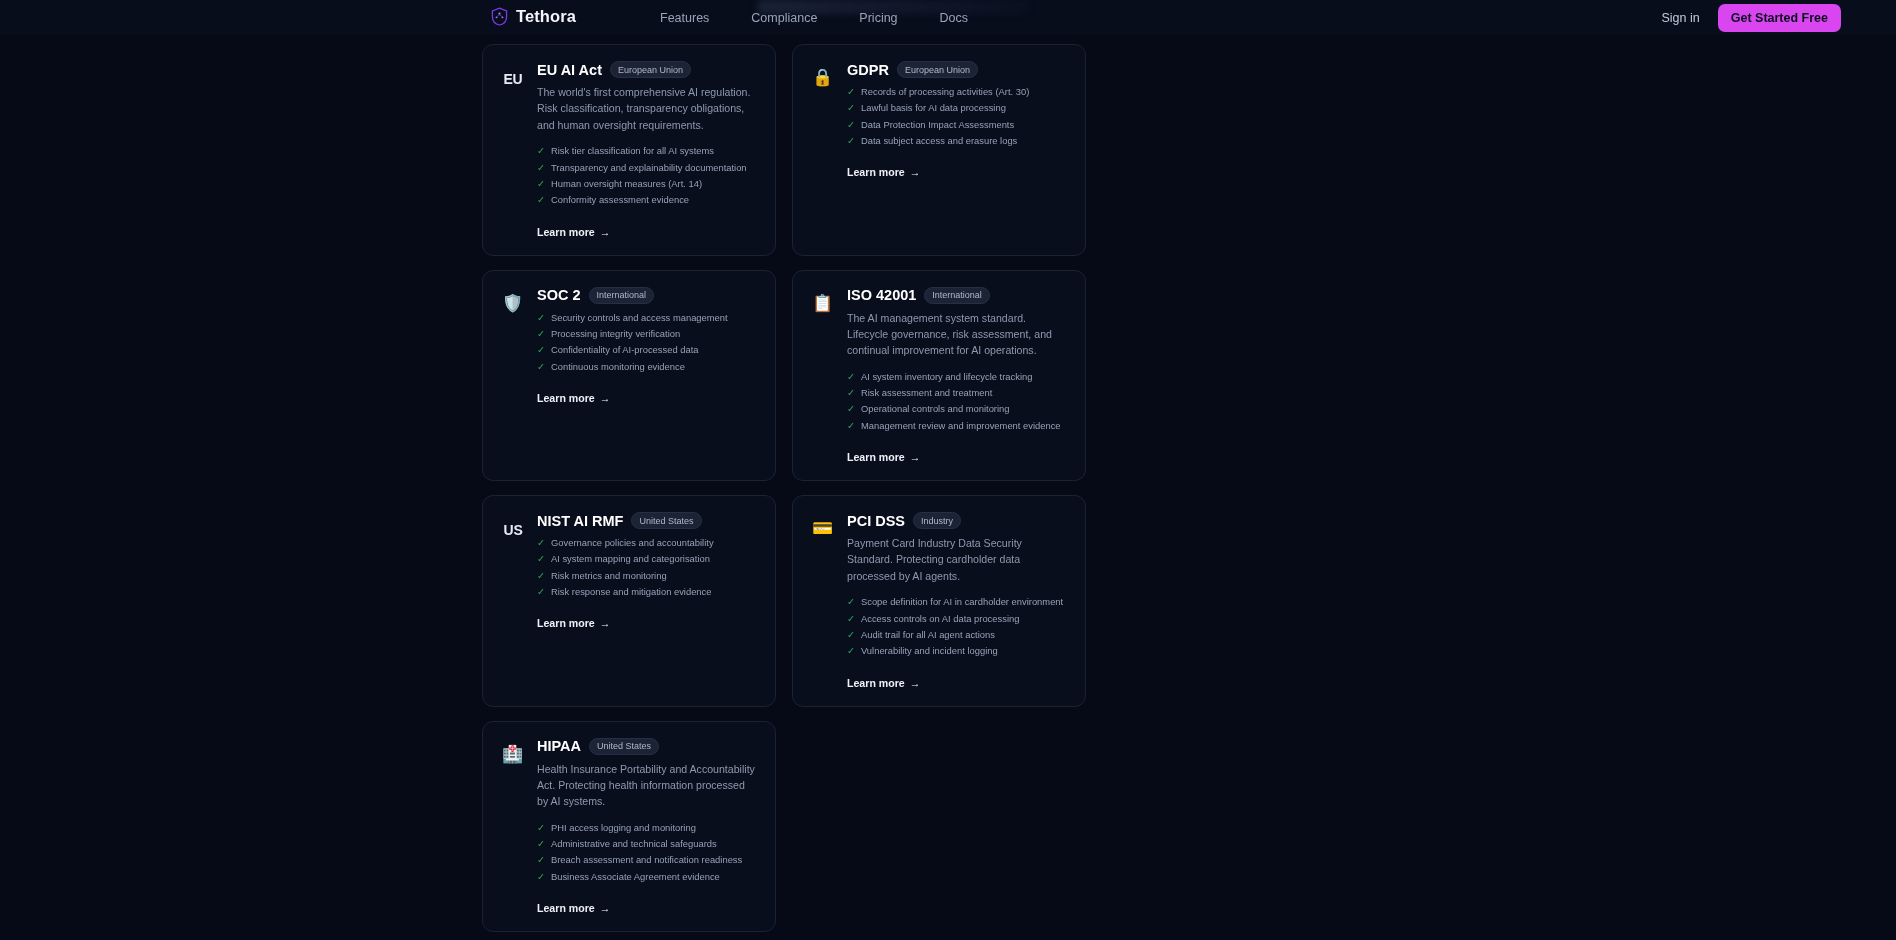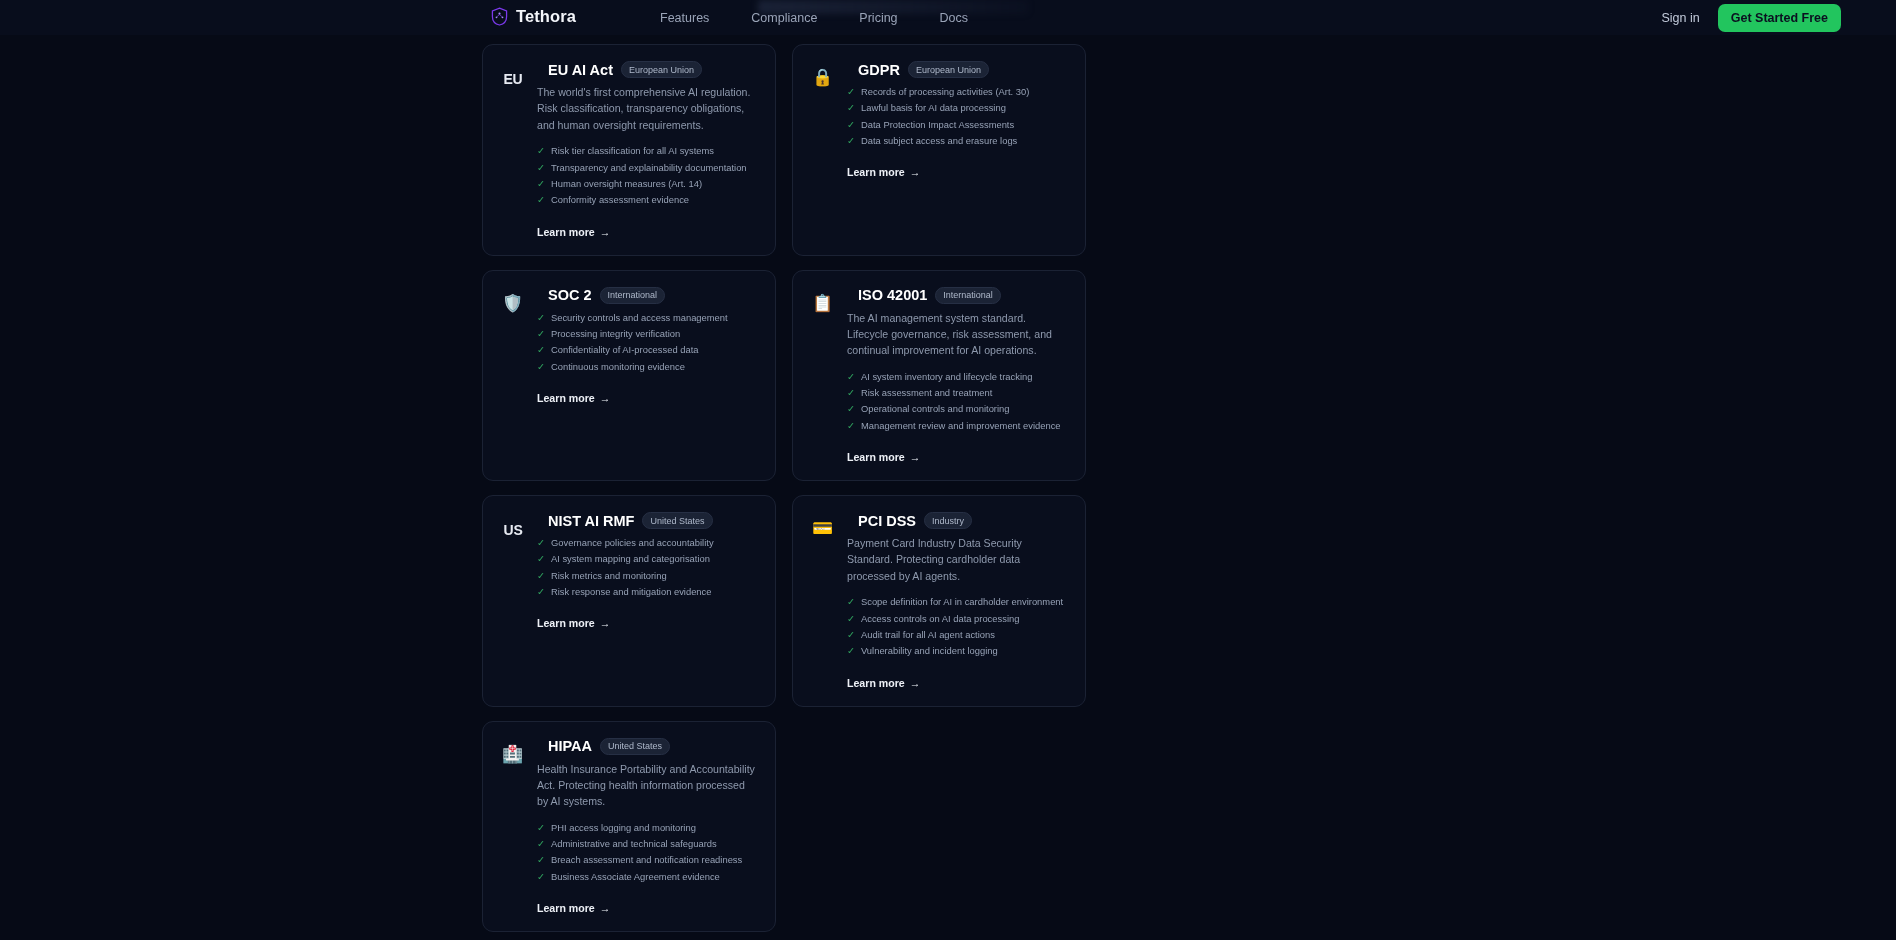--- a/index.html
+++ b/index.html
@@ -37,21 +37,21 @@
   }
   .nav-link {
     font-size: 12.5px; color: #9aa4b8; text-decoration: none; white-space: nowrap;
   }
   .auth {
     position: absolute; right: 55px; top: 0; height: 35px;
     display: flex; align-items: center; gap: 18px;
   }
   .signin { font-size: 12.5px; color: #c2cada; white-space: nowrap; }
   .cta {
-    background: #22c55e; color: #0b1020;
+    background: #d946ef; color: #0b1020;
     font-size: 12.5px; font-weight: bold;
     padding: 7px 13px; border-radius: 7px; border: none;
     white-space: nowrap; font-family: inherit; cursor: pointer;
   }
 
   
   .grid {
     position: absolute; left: 482px; top: 44px;
     width: 930px;
     display: grid;
@@ -73,21 +73,21 @@
     display: flex; align-items: center; justify-content: center;
     padding-top: 8px;
   }
   .card-icon.emoji { font-size: 17px; line-height: 1; }
   .card-icon.abbr {
     font-size: 14px; font-weight: bold; color: #e7eaf2; letter-spacing: -0.2px;
     padding-top: 10px;
   }
   .card-body { flex: 1 1 auto; min-width: 0; }
   .card-head { display: flex; align-items: center; gap: 8px; margin-bottom: 6px; }
-  .card-title { font-size: 14.5px; font-weight: bold; color: #ffffff; white-space: nowrap; margin-left: 11px; }
+  .card-title { font-size: 14.5px; font-weight: bold; color: #ffffff; white-space: nowrap; }
   .badge {
     font-size: 9px; color: #aeb8ca;
     background: #1b2335; border: 1px solid #262f44;
     border-radius: 9px; padding: 2.5px 7px; white-space: nowrap;
   }
   .card-desc {
     font-size: 10.6px; line-height: 1.55; color: #8e99ad; margin-bottom: 10px;
   }
   .feature-list { list-style: none; margin-bottom: 13px; }
   .feature-item {

